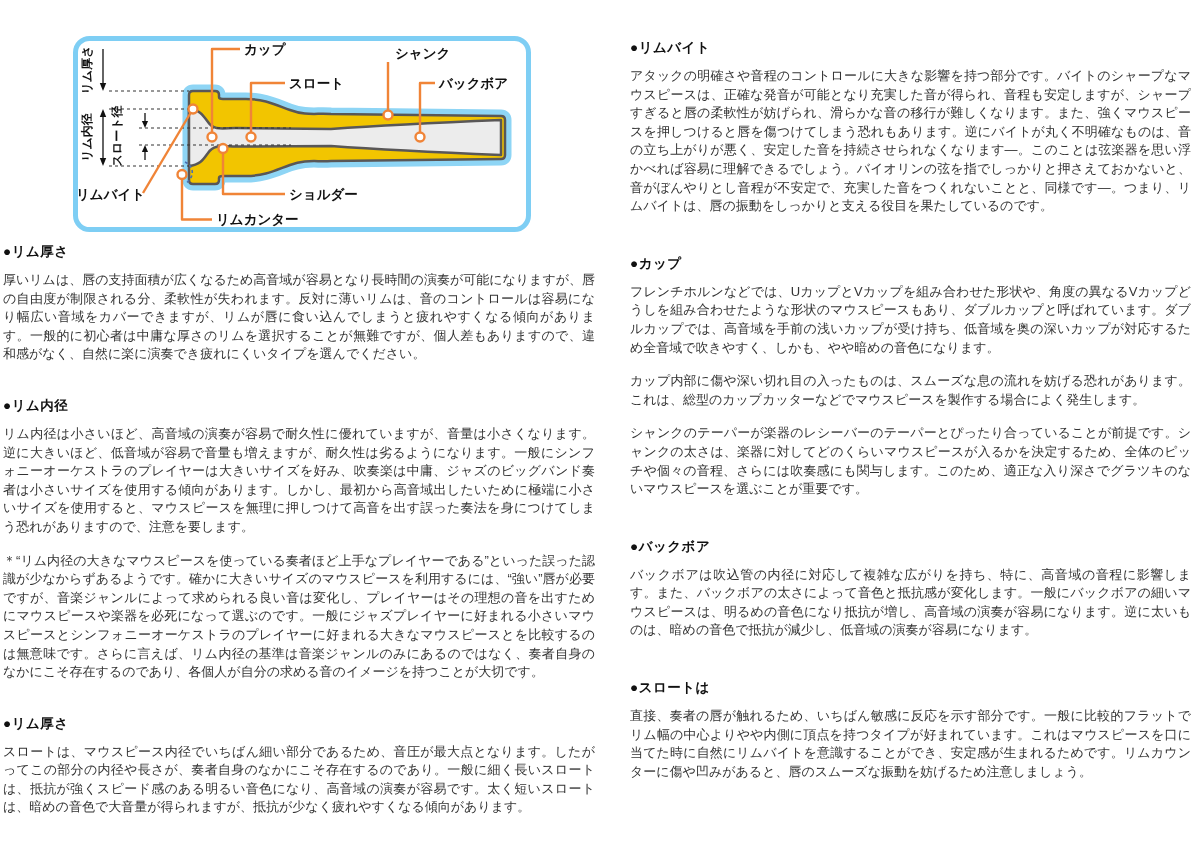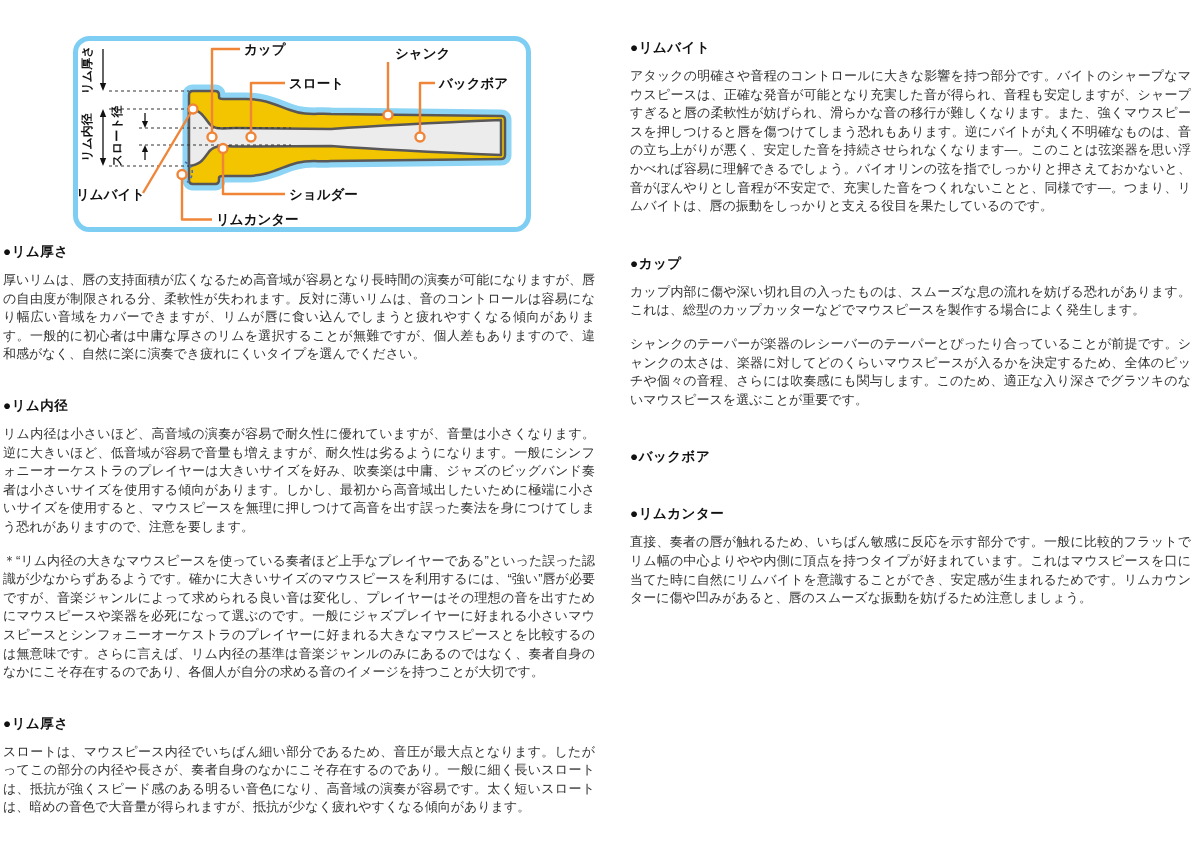--- a/index.html
+++ b/index.html
@@ -138,31 +138,33 @@
 
   <div class="col col-right">
 
     <section>
       <h2 class="sec-heading first">●リムバイト</h2>
       <p class="body-text">アタックの明確さや音程のコントロールに大きな影響を持つ部分です。バイトのシャープなマウスピースは、正確な発音が可能となり充実した音が得られ、音程も安定しますが、シャープすぎると唇の柔軟性が妨げられ、滑らかな音の移行が難しくなります。また、強くマウスピースを押しつけると唇を傷つけてしまう恐れもあります。逆にバイトが丸く不明確なものは、音の立ち上がりが悪く、安定した音を持続させられなくなります―。このことは弦楽器を思い浮かべれば容易に理解できるでしょう。バイオリンの弦を指でしっかりと押さえておかないと、音がぼんやりとし音程が不安定で、充実した音をつくれないことと、同様です―。つまり、リムバイトは、唇の振動をしっかりと支える役目を果たしているのです。</p>
     </section>
 
     <section>
       <h2 class="sec-heading">●カップ</h2>
+      <p class="body-text">フレンチホルンなどでは、UカップとVカップを組み合わせた形状や、角度の異なるVカップどうしを組み合わせたような形状のマウスピースもあり、ダブルカップと呼ばれています。ダブルカップでは、高音域を手前の浅いカップが受け持ち、低音域を奥の深いカップが対応するため全音域で吹きやすく、しかも、やや暗めの音色になります。</p>
       <p class="body-text">カップ内部に傷や深い切れ目の入ったものは、スムーズな息の流れを妨げる恐れがあります。これは、総型のカップカッターなどでマウスピースを製作する場合によく発生します。</p>
     </section>
 
     <section>
       <p class="body-text">シャンクのテーパーが楽器のレシーバーのテーパーとぴったり合っていることが前提です。シャンクの太さは、楽器に対してどのくらいマウスピースが入るかを決定するため、全体のピッチや個々の音程、さらには吹奏感にも関与します。このため、適正な入り深さでグラツキのないマウスピースを選ぶことが重要です。</p>
     </section>
 
     <section>
       <h2 class="sec-heading">●バックボア</h2>
+      <p class="body-text">バックボアは吹込管の内径に対応して複雑な広がりを持ち、特に、高音域の音程に影響します。また、バックボアの太さによって音色と抵抗感が変化します。一般にバックボアの細いマウスピースは、明るめの音色になり抵抗が増し、高音域の演奏が容易になります。逆に太いものは、暗めの音色で抵抗が減少し、低音域の演奏が容易になります。</p>
     </section>
 
     <section>
-      <h2 class="sec-heading">●リムカンター</h2>
+      <h2 class="sec-heading">●スロートは</h2>
       <p class="body-text">直接、奏者の唇が触れるため、いちばん敏感に反応を示す部分です。一般に比較的フラットでリム幅の中心よりやや内側に頂点を持つタイプが好まれています。これはマウスピースを口に当てた時に自然にリムバイトを意識することができ、安定感が生まれるためです。リムカウンターに傷や凹みがあると、唇のスムーズな振動を妨げるため注意しましょう。</p>
     </section>
 
   </div>
 
 </div>
 
 </body></html>

